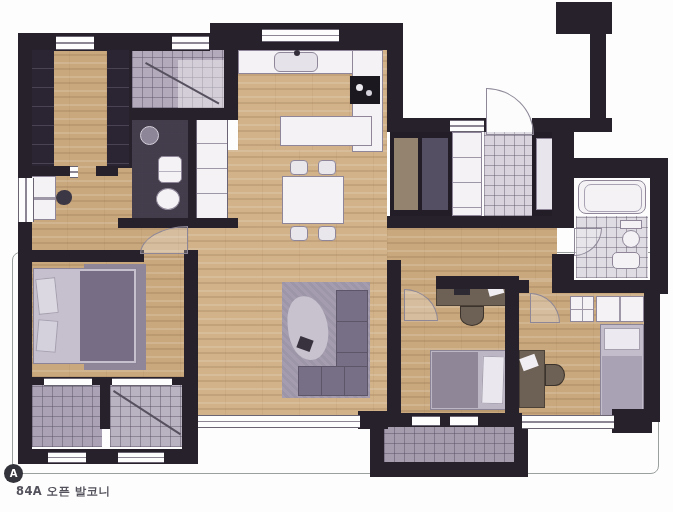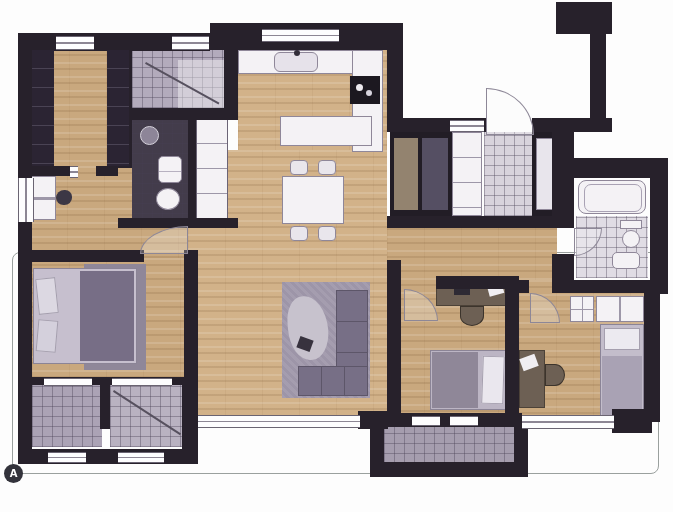--- a/index.html
+++ b/index.html
@@ -186,14 +186,15 @@
 
   <div class="lyr">
     <div class="arc" style="left:486px;top:88px;width:46px;height:45px;border-radius:0 100% 0 0;"></div>
     <div class="arc" style="left:140px;top:226px;width:46px;height:26px;border-radius:100% 0 0 0;"></div>
     <div class="arc" style="left:404px;top:289px;width:32px;height:30px;border-radius:0 100% 0 0;"></div>
     <div class="arc" style="left:530px;top:293px;width:28px;height:28px;border-radius:0 100% 0 0;"></div>
     <div class="arc" style="left:574px;top:228px;width:26px;height:26px;border-radius:0 0 100% 0;"></div>
   </div>
 
   <div id="markerA">A</div>
+  <div id="planLabel">84A 오픈 발코니</div>
 
 </div>
 
 </body></html>

